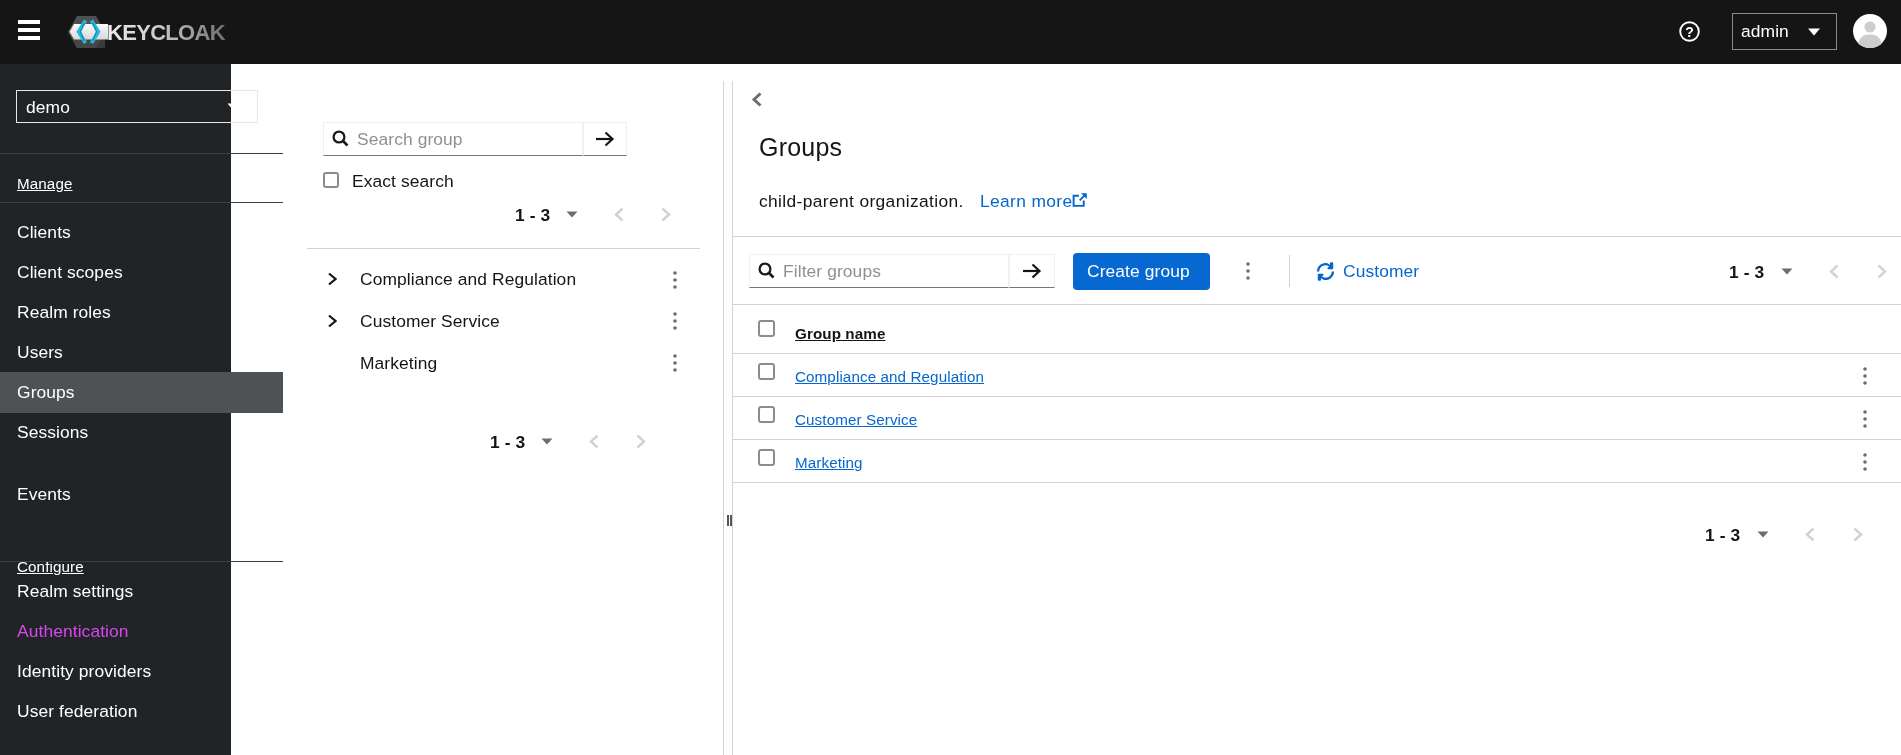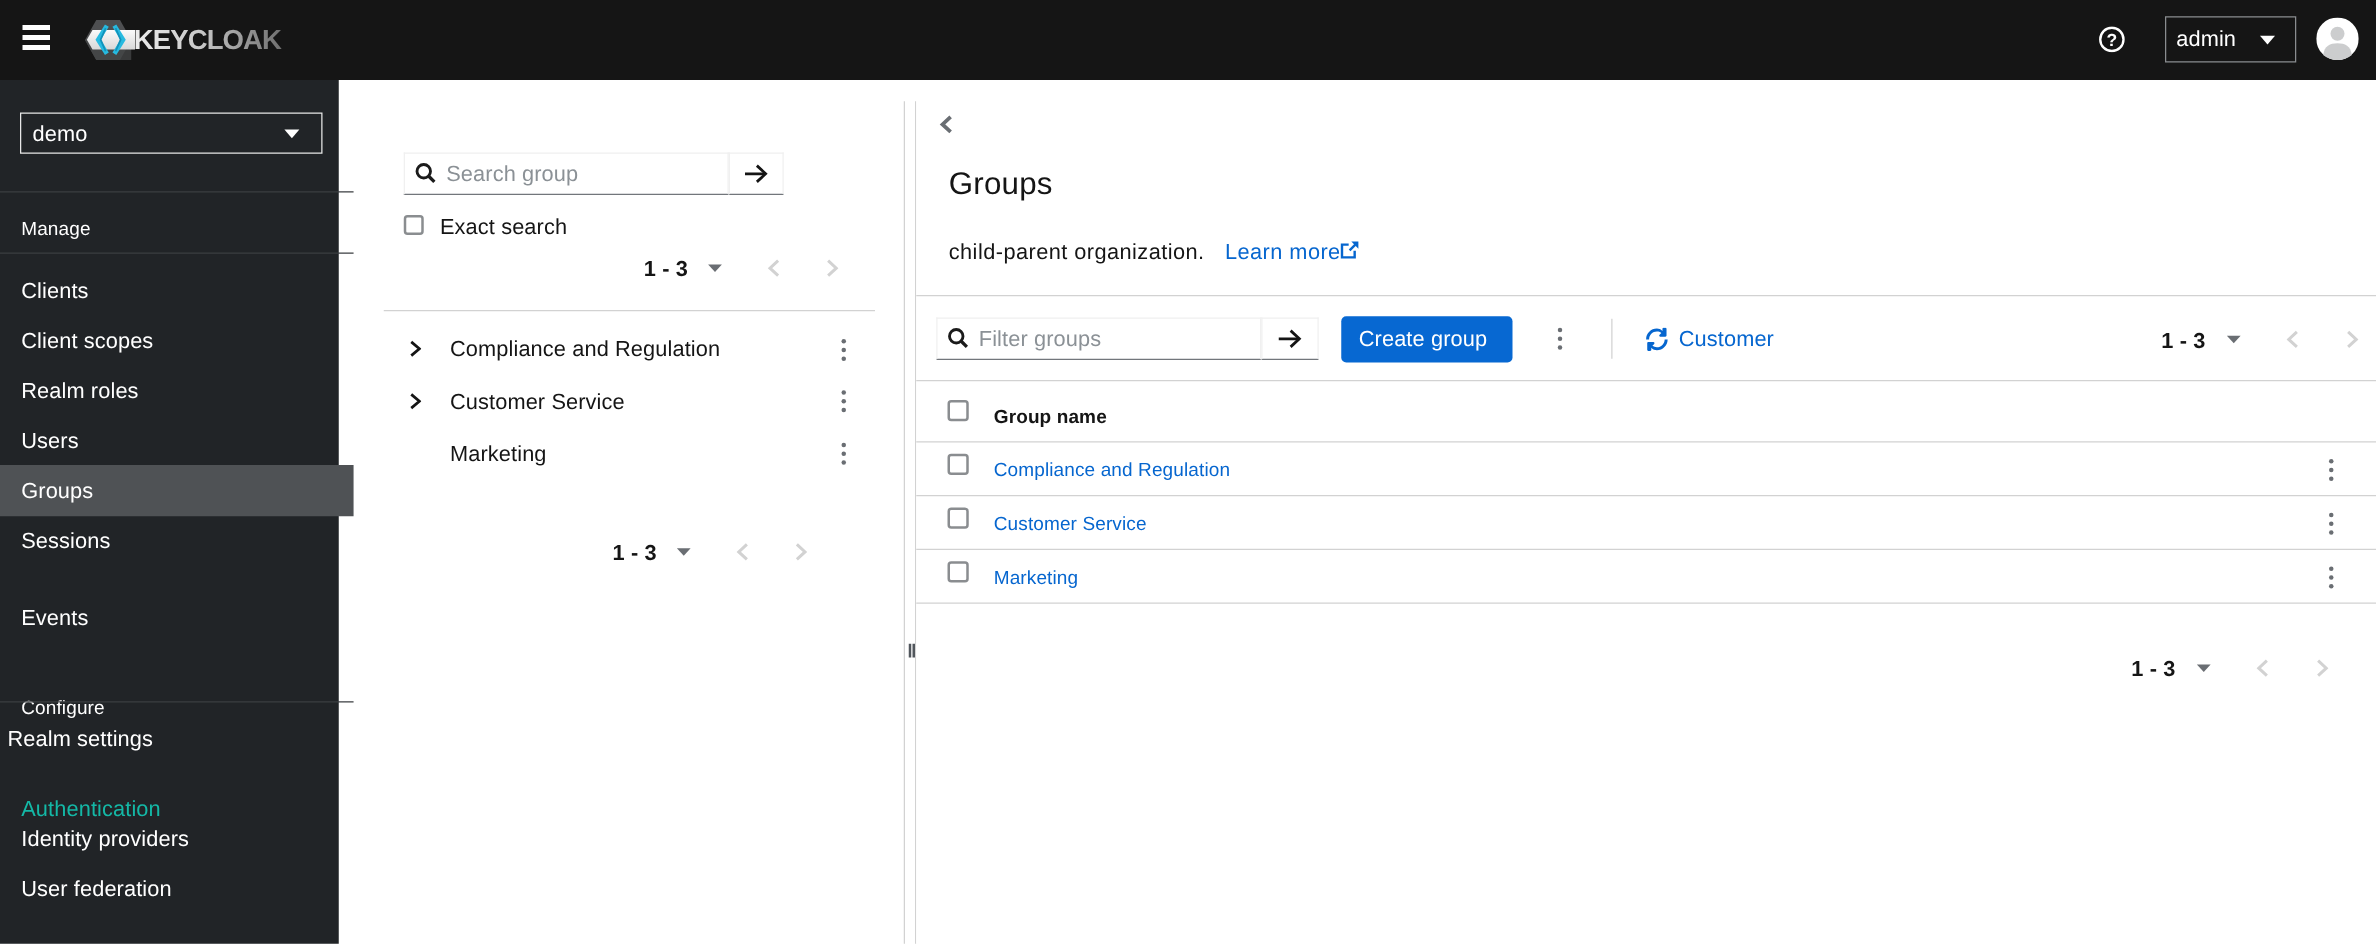--- a/index.html
+++ b/index.html
@@ -1,20 +1,20 @@
 <!DOCTYPE html>
 <html><head>
 <meta charset="utf-8">
 <style>
   * { margin:0; padding:0; box-sizing:border-box; }
   html,body { width:1901px; height:755px; overflow:hidden; background:#fff;
     font-family:"Liberation Sans", sans-serif; }
   .abs { position:absolute; }
   .t16 { font-size:17.4px; letter-spacing:0.1px; color:#151515; white-space:nowrap; }
-  .t14 { font-size:15.2px; letter-spacing:0.1px; color:#151515; white-space:nowrap; }
+  .t14 { font-size:15.2px; letter-spacing:0.1px; color:#151515; white-space:nowrap;text-decoration:underline; }
   .blue { color:#0666cf; }
   .bold { font-weight:bold; }
   .hline { position:absolute; height:1px; background:#d2d2d2; }
   .vline { position:absolute; width:1px; background:#d2d2d2; }
   .cb { position:absolute; width:17px; height:17px; border:2px solid #8a8d90; border-radius:3px; background:#fff; }
 </style>
 </head>
 <body>
 
 <div class="abs" id="header" style="left:0;top:0;width:1901px;height:64px;background:#151515;">
@@ -56,43 +56,43 @@
     <polygon points="0,0.5 12,0.5 6,7.5" fill="#fff"></polygon>
   </svg>
 
   <svg class="abs" style="left:1853px;top:14px;" width="34" height="34" viewBox="0 0 34 34">
     <circle cx="17" cy="17" r="17" fill="#fff"></circle>
     <circle cx="17" cy="13" r="5.6" fill="#cccdce"></circle>
     <path d="M5.5 30 C6.5 22.5 11 20.5 17 20.5 C23 20.5 27.5 22.5 28.5 30 C25 32.8 21 34 17 34 C13 34 9 32.8 5.5 30 Z" fill="#cccdce"></path>
   </svg>
 </div>
 
-<div class="abs" id="sidebar" style="left:0;top:64px;width:271px;height:691px;background:#212427;">
+<div class="abs" id="sidebar" style="left:0;top:64px;width:231px;height:691px;background:#212427;">
 
   <div class="abs" style="left:16px;top:26px;width:242px;height:33px;border:1px solid #e8e8e8;"></div>
   <div class="abs t16" style="left:26px;top:33px;color:#fff;">demo</div>
   <svg class="abs" style="left:227px;top:39px;" width="13" height="8" viewBox="0 0 13 8">
     <polygon points="0.5,0.5 12.5,0.5 6.5,7.5" fill="#fff"></polygon>
   </svg>
   <div class="hline" style="left:0;top:89px;width:283px;background:#3b3e41;"></div>
   <div class="abs t14" style="left:17px;top:111px;color:#fff;">Manage</div>
   <div class="hline" style="left:0;top:138px;width:283px;background:#3b3e41;"></div>
 
   <div class="abs" style="left:0;top:308px;width:283px;height:41px;background:#4f5255;"></div>
   <div class="abs t16" style="left:17px;top:158px;color:#fff;">Clients</div>
   <div class="abs t16" style="left:17px;top:198px;color:#fff;">Client scopes</div>
   <div class="abs t16" style="left:17px;top:238px;color:#fff;">Realm roles</div>
   <div class="abs t16" style="left:17px;top:278px;color:#fff;">Users</div>
   <div class="abs t16" style="left:17px;top:318px;color:#fff;">Groups</div>
   <div class="abs t16" style="left:17px;top:358px;color:#fff;">Sessions</div>
   <div class="abs t16" style="left:17px;top:420px;color:#fff;">Events</div>
   <div class="abs t14" style="left:17px;top:494px;color:#fff;">Configure</div>
   <div class="hline" style="left:0;top:497px;width:283px;background:#3b3e41;"></div>
-  <div class="abs t16" style="left:6px;top:517px;color:#fff;">Realm settings</div>
-  <div class="abs t16" style="left:17px;top:557px;color:#14b8a6;margin-top:16px;">Authentication</div>
+  <div class="abs t16" style="left:17px;top:517px;color:#fff;">Realm settings</div>
+  <div class="abs t16" style="left:17px;top:557px;color:#d946ef;">Authentication</div>
   <div class="abs t16" style="left:17px;top:597px;color:#fff;">Identity providers</div>
   <div class="abs t16" style="left:17px;top:637px;color:#fff;">User federation</div>
 </div>
 
 <div class="abs" id="middle" style="left:283px;top:64px;width:440px;height:691px;background:#fff;padding-left:25px;">
 
   <div class="abs" style="left:40px;top:58px;width:260px;height:34px;border:1px solid #f0f0f0;border-bottom:1px solid #72767b;"></div>
   <svg class="abs" style="left:49px;top:66px;" width="17" height="17" viewBox="0 0 17 17">
     <circle cx="7" cy="7" r="5.4" fill="none" stroke="#1b1b1b" stroke-width="2.3"></circle>
     <line x1="11" y1="11" x2="15.5" y2="15.5" stroke="#1b1b1b" stroke-width="2.6"></line>

